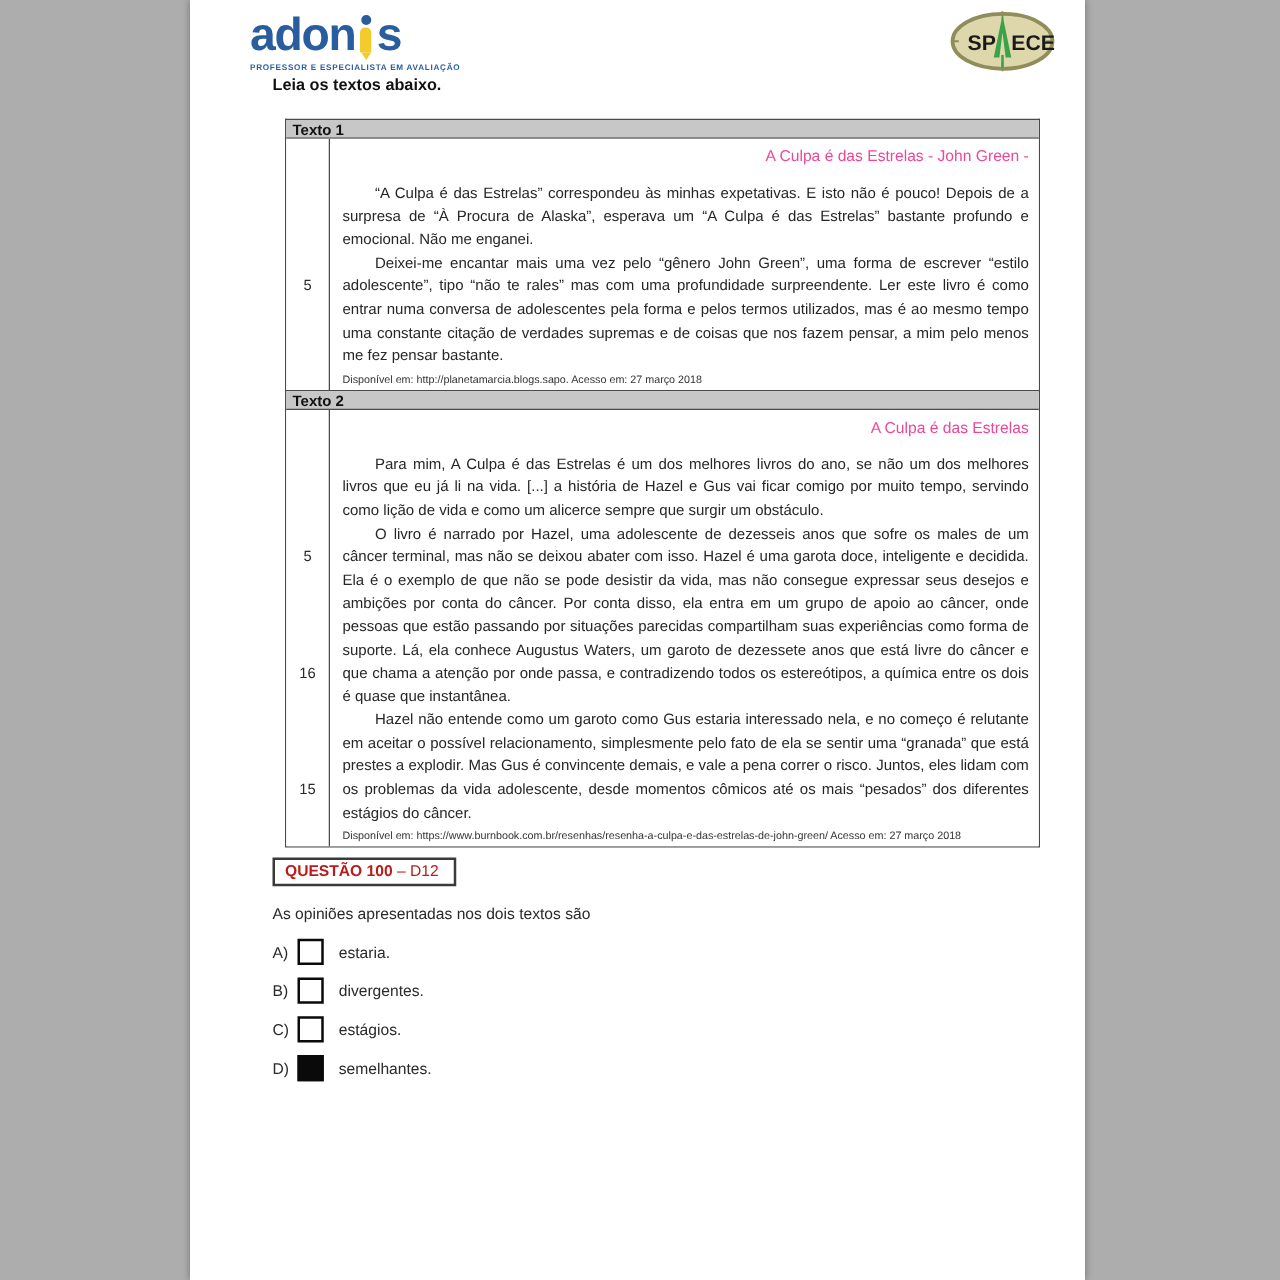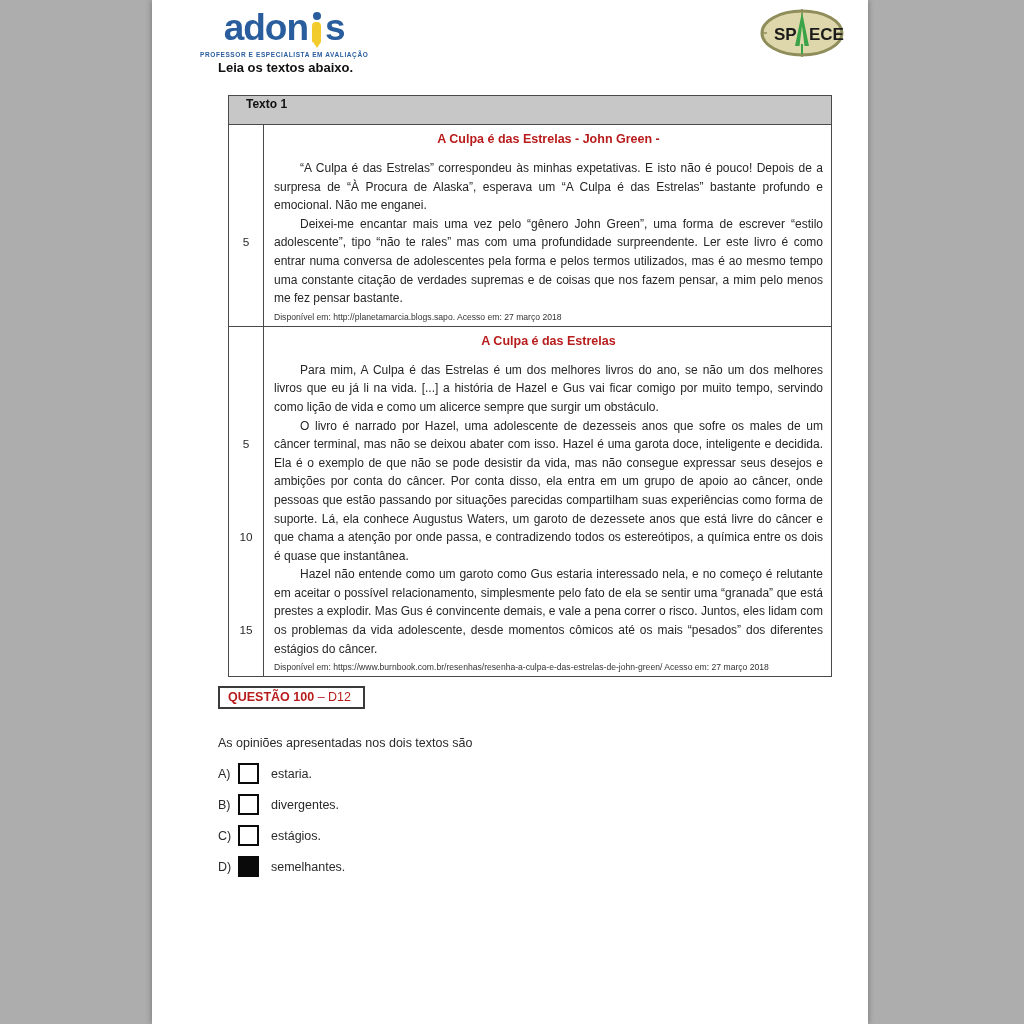--- a/index.html
+++ b/index.html
@@ -6,49 +6,49 @@
   html,body { width:1024px; height:1024px; }
   body { background:#adadad; font-family:"Liberation Sans", sans-serif; position:relative; overflow:hidden; }
 
   .page {
     position:absolute; left:152px; top:0; width:716px; height:1024px;
     background:#ffffff; box-shadow:0 0 6px rgba(0,0,0,.35);
   }
 
   
   .brand { position:absolute; left:48px; top:8px; }
-  .brand-line { display:flex; align-items:flex-end; color:#2a5d9e; font-weight:bold; font-size:37px; letter-spacing:-1px; line-height:40px;justify-content:center; }
+  .brand-line { display:flex; align-items:flex-end; color:#2a5d9e; font-weight:bold; font-size:37px; letter-spacing:-1px; line-height:40px; }
   .pencil-i { display:inline-flex; flex-direction:column; align-items:center; width:13px; margin:0 2px; }
   .pencil-dot { width:8px; height:8px; border-radius:50%; background:#2a5d9e; margin-bottom:2px; }
   .pencil-shaft { width:9px; height:20px; background:#f2cb2c; border-radius:4px 4px 0 0; }
   .pencil-tip { width:0; height:0; border-left:4.5px solid transparent; border-right:4.5px solid transparent; border-top:6px solid #f2cb2c; }
   .tagline { color:#2a5d9e; font-size:6.5px; letter-spacing:.6px; margin-top:3px; font-weight:bold; }
 
   .spaece { position:absolute; right:24px; top:8px; width:84px; height:50px; }
 
   .instruction { position:absolute; left:66px; top:60px; font-size:13px; font-weight:bold; color:#111; }
 
   
   .tables { position:absolute; left:76px; top:95px; width:604px; }
   .texto-table { border:1px solid #4a4a4a; border-bottom:none; }
   .texto-table:last-child { border-bottom:1px solid #4a4a4a; }
-  .texto-header { background:#c7c7c7; border-bottom:1px solid #4a4a4a; font-weight:bold; font-size:12px; color:#111; padding:2px 17px; height:29px; line-height:13px; }
+  .texto-header { background:#c7c7c7; border-bottom:1px solid #4a4a4a; font-weight:bold; font-size:12px; color:#111; padding:2px 5px; height:15px; line-height:13px; }
   .texto-body { display:flex; background:#fff; }
   .num-col { width:35px; border-right:1px solid #4a4a4a; position:relative; flex-shrink:0; }
   .lnum { position:absolute; left:0; width:100%; text-align:center; font-size:11.8px; line-height:18.6px; color:#2a2a2a; }
   .text-col { flex:1; padding:3px 8px 3px 10px; }
-  .texto-title { text-align:center; font-weight:bold; font-size:12.5px; line-height:15px; margin:4px 0 12px; color:#b91c1c; }
+  .texto-title { text-align:right; font-weight:normal; font-size:12.5px; line-height:15px; margin:4px 0 12px; color:#ec4899; }
   .texto-p { font-size:12px; line-height:18.6px; text-align:justify; text-indent:26px; color:#262626; }
   .texto-source { font-size:8.6px; color:#333; margin-top:4px; line-height:11px; }
 
   
   .question-section { position:absolute; left:66px; top:686px; width:560px; }
   .question-box { display:inline-block; border:2px solid #3a3a3a; padding:2px 12px 3px 8px; min-width:140px; font-size:12.5px; color:#b91c1c; }
   .q-label { font-weight:bold; }
-  .stem { margin-top:27px; font-size:12.5px; color:#2a2a2a; }
+  .stem { margin-top:15px; font-size:12.5px; color:#2a2a2a; }
   .options { margin-top:13px; }
   .option-row { display:flex; align-items:center; height:21px; margin-bottom:10px; }
   .opt-letter { width:20px; font-size:12.5px; color:#2a2a2a; }
   .opt-box { width:21px; height:21px; border:2px solid #0a0a0a; background:#fff; margin-right:12px; }
   .opt-box.filled { background:#0a0a0a; }
   .opt-text { font-size:12.5px; color:#2a2a2a; }
 
   .page-number { position:absolute; right:52px; top:978px; font-size:12.5px; color:#333;margin-top:48px; }
 </style>
 </head>
@@ -96,24 +96,25 @@
         <div class="text-col">
           <div class="texto-title">A Culpa é das Estrelas - John Green -</div>
           <p class="texto-p">“A Culpa é das Estrelas” correspondeu às minhas expetativas. E isto não é pouco! Depois de a surpresa de “À Procura de Alaska”, esperava um “A Culpa é das Estrelas” bastante profundo e emocional. Não me enganei.</p>
           <p class="texto-p">Deixei-me encantar mais uma vez pelo “gênero John Green”, uma forma de escrever “estilo adolescente”, tipo “não te rales” mas com uma profundidade surpreendente. Ler este livro é como entrar numa conversa de adolescentes pela forma e pelos termos utilizados, mas é ao mesmo tempo uma constante citação de verdades supremas e de coisas que nos fazem pensar, a mim pelo menos me fez pensar bastante.</p>
           <div class="texto-source">Disponível em: http://planetamarcia.blogs.sapo. Acesso em: 27 março 2018</div>
         </div>
       </div>
     </section>
 
     <section class="texto-table">
+      <div class="texto-header">Texto 2</div>
       <div class="texto-body">
         <div class="num-col">
           <span class="lnum" style="top:108px">5</span>
-          <span class="lnum" style="top:201px">10</span>
+          <span class="lnum" style="top:201px">16</span>
           <span class="lnum" style="top:294px">15</span>
         </div>
         <div class="text-col">
           <div class="texto-title">A Culpa é das Estrelas</div>
           <p class="texto-p">Para mim, A Culpa é das Estrelas é um dos melhores livros do ano, se não um dos melhores livros que eu já li na vida. [...] a história de Hazel e Gus vai ficar comigo por muito tempo, servindo como lição de vida e como um alicerce sempre que surgir um obstáculo.</p>
           <p class="texto-p">O livro é narrado por Hazel, uma adolescente de dezesseis anos que sofre os males de um câncer terminal, mas não se deixou abater com isso. Hazel é uma garota doce, inteligente e decidida. Ela é o exemplo de que não se pode desistir da vida, mas não consegue expressar seus desejos e ambições por conta do câncer. Por conta disso, ela entra em um grupo de apoio ao câncer, onde pessoas que estão passando por situações parecidas compartilham suas experiências como forma de suporte. Lá, ela conhece Augustus Waters, um garoto de dezessete anos que está livre do câncer e que chama a atenção por onde passa, e contradizendo todos os estereótipos, a química entre os dois é quase que instantânea.</p>
           <p class="texto-p">Hazel não entende como um garoto como Gus estaria interessado nela, e no começo é relutante em aceitar o possível relacionamento, simplesmente pelo fato de ela se sentir uma “granada” que está prestes a explodir. Mas Gus é convincente demais, e vale a pena correr o risco. Juntos, eles lidam com os problemas da vida adolescente, desde momentos cômicos até os mais “pesados” dos diferentes estágios do câncer.</p>
           <div class="texto-source">Disponível em: https://www.burnbook.com.br/resenhas/resenha-a-culpa-e-das-estrelas-de-john-green/ Acesso em: 27 março 2018</div>
         </div>
       </div>

